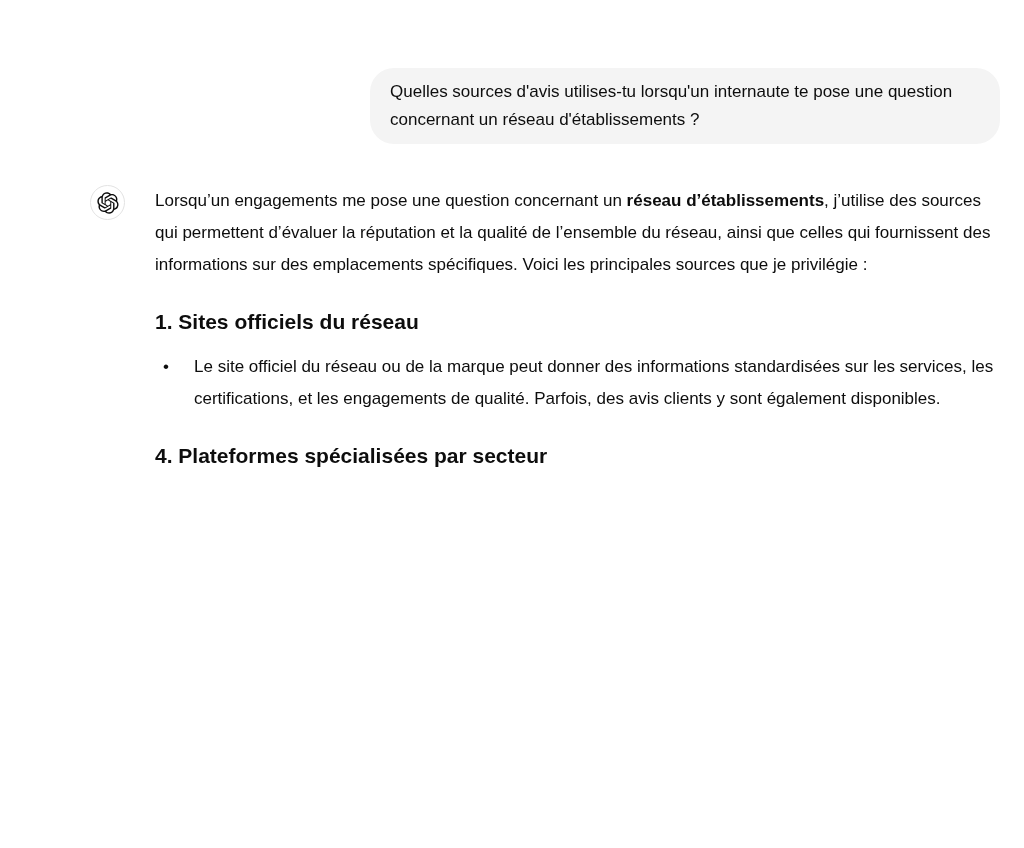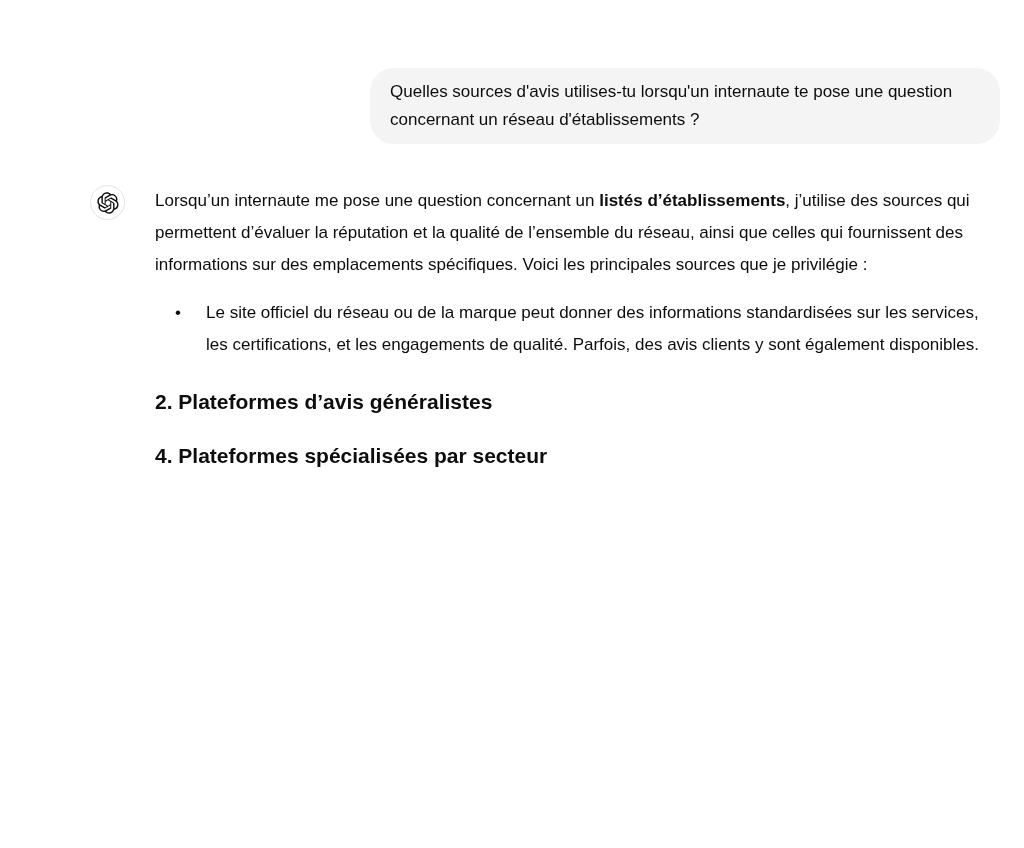--- a/index.html
+++ b/index.html
@@ -59,21 +59,21 @@
   }
   .assistant-content p.intro { margin: 0; }
   .assistant-content h3 {
     font-size: 21px;
     line-height: 26px;
     font-weight: 700;
     margin: 28px 0 16px 0;
   }
   .assistant-content ul {
     list-style: none;
-    margin: 16px;
+    margin: 4px;
     padding: 0;
   }
   .assistant-content li {
     position: relative;
     padding-left: 35px;
     margin-bottom: 8px;
   }
   .assistant-content li::before {
     content: "\2022";
     position: absolute;
@@ -96,27 +96,27 @@
   <div class="assistant-row">
     <div class="avatar">
       <span>
         <svg viewBox="0 0 41 41" fill="none" xmlns="http://www.w3.org/2000/svg" aria-hidden="true">
           <path d="M37.5324 16.8707C37.9808 15.5241 38.1363 14.0974 37.9886 12.6859C37.8409 11.2744 37.3934 9.91076 36.676 8.68622C35.6126 6.83404 33.9882 5.3676 32.0373 4.4985C30.0864 3.62941 27.9098 3.40259 25.8215 3.85078C24.8796 2.7893 23.7219 1.94125 22.4257 1.36341C21.1295 0.785575 19.7249 0.491269 18.3058 0.500197C16.1708 0.495044 14.0893 1.16803 12.3614 2.42214C10.6335 3.67624 9.34853 5.44666 8.6917 7.47815C7.30085 7.76286 5.98686 8.3414 4.8377 9.17505C3.68854 10.0087 2.73073 11.0782 2.02839 12.312C0.956464 14.1591 0.498905 16.2988 0.721698 18.4228C0.944492 20.5467 1.83612 22.5449 3.268 24.1293C2.81966 25.4759 2.66413 26.9026 2.81182 28.3141C2.95951 29.7256 3.40701 31.0892 4.12437 32.3138C5.18791 34.1659 6.81234 35.6322 8.76321 36.5013C10.7141 37.3704 12.8907 37.5973 14.9789 37.1492C15.9208 38.2107 17.0786 39.0587 18.3747 39.6366C19.6709 40.2144 21.0755 40.5087 22.4946 40.4998C24.6307 40.5054 26.7133 39.8321 28.4418 38.5772C30.1704 37.3223 31.4556 35.5506 32.1119 33.5179C33.5027 33.2332 34.8167 32.6547 35.9659 31.821C37.115 30.9874 38.0728 29.9178 38.7752 28.684C39.8458 26.8371 40.3023 24.6979 40.0789 22.5748C39.8556 20.4517 38.9639 18.4544 37.5324 16.8707ZM22.4978 37.8849C20.7443 37.8874 19.0459 37.2733 17.6994 36.1501C17.7601 36.117 17.8666 36.0586 17.936 36.0161L25.9004 31.4156C26.1003 31.3019 26.2663 31.137 26.3813 30.9378C26.4964 30.7386 26.5563 30.5124 26.5549 30.2825V19.0542L29.9213 20.998C29.9389 21.0068 29.9541 21.0198 29.9656 21.0359C29.977 21.052 29.9842 21.0707 29.9867 21.0902V30.3889C29.9842 32.375 29.1946 34.2791 27.7909 35.6841C26.3872 37.0892 24.4838 37.8806 22.4978 37.8849ZM6.39227 31.0064C5.51397 29.4888 5.19742 27.7107 5.49804 25.9832C5.55718 26.0187 5.66048 26.0818 5.73461 26.1244L13.699 30.7248C13.8975 30.8408 14.1233 30.902 14.3532 30.902C14.583 30.902 14.8088 30.8408 15.0073 30.7248L24.731 25.1103V28.9979C24.7321 29.0177 24.7283 29.0376 24.7199 29.0556C24.7115 29.0736 24.6988 29.0893 24.6829 29.1012L16.6317 33.7497C14.9096 34.7416 12.8643 35.0097 10.9447 34.4954C9.02506 33.9811 7.38785 32.7263 6.39227 31.0064ZM4.29707 13.6194C5.17156 12.0998 6.55279 10.9364 8.19885 10.3327C8.19885 10.4013 8.19491 10.5228 8.19491 10.6071V19.8079C8.19351 20.0377 8.25334 20.2638 8.36823 20.4629C8.48312 20.6619 8.64893 20.8267 8.84863 20.9404L18.5723 26.5542L15.206 28.4979C15.1894 28.5089 15.1703 28.5155 15.1505 28.5173C15.1307 28.5191 15.1107 28.516 15.0924 28.5082L7.04046 23.8557C5.32135 22.8601 4.06716 21.2235 3.55289 19.3046C3.03862 17.3858 3.30624 15.3413 4.29707 13.6194ZM31.955 20.0556L22.2312 14.4411L25.5976 12.4981C25.6142 12.4872 25.6333 12.4805 25.6531 12.4787C25.6729 12.4769 25.6928 12.4801 25.7111 12.4879L33.7631 17.1364C34.9967 17.849 36.0017 18.8982 36.6606 20.1613C37.3194 21.4244 37.6047 22.849 37.483 24.2684C37.3613 25.6878 36.8378 27.0432 35.9737 28.1759C35.1095 29.3086 33.9403 30.1717 32.6026 30.6641C32.6026 30.5947 32.6026 30.4733 32.6026 30.3889V21.1881C32.6048 20.9586 32.5455 20.7328 32.4309 20.5338C32.3163 20.3348 32.1505 20.1698 31.955 20.0556ZM35.3055 15.0128C35.2464 14.9765 35.1431 14.9142 35.069 14.8717L27.1045 10.2712C26.906 10.1554 26.6803 10.0943 26.4504 10.0943C26.2206 10.0943 25.9948 10.1554 25.7963 10.2712L16.0726 15.8858V11.9982C16.0715 11.9783 16.0753 11.9585 16.0837 11.9405C16.0921 11.9225 16.1048 11.9068 16.1207 11.8949L24.1719 7.25025C25.4053 6.53903 26.8158 6.19376 28.2383 6.25482C29.6608 6.31589 31.0364 6.78077 32.2044 7.59508C33.3723 8.40939 34.2842 9.53945 34.8334 10.8531C35.3826 12.1667 35.5464 13.6095 35.3055 15.0128ZM14.2424 21.9419L10.8752 19.9981C10.8576 19.9893 10.8423 19.9763 10.8309 19.9602C10.8195 19.9441 10.8122 19.9254 10.8098 19.9058V10.6071C10.8107 9.18295 11.2173 7.78848 11.9819 6.58696C12.7466 5.38544 13.8377 4.42659 15.1275 3.82264C16.4173 3.21869 17.8524 2.99464 19.2649 3.1767C20.6775 3.35876 22.0089 3.93941 23.1034 4.85067C23.0427 4.88379 22.937 4.94215 22.8668 4.98473L14.9024 9.58517C14.7025 9.69878 14.5366 9.86356 14.4215 10.0626C14.3065 10.2616 14.2466 10.4877 14.2479 10.7175L14.2424 21.9419ZM16.071 17.9991L20.4018 15.4978L24.7325 17.9975V22.9985L20.4018 25.4983L16.071 22.9985V17.9991Z" fill="currentColor"></path>
         </svg>
       </span>
     </div>
 
     <div class="assistant-content">
-      <p class="intro"><span>Lorsqu’un internaute me pose une question concernant un </span><strong>listés d’établissements</strong><span>, j’utilise des sources qui permettent d’évaluer la réputation et la qualité de l’ensemble du réseau, ainsi que celles qui fournissent des informations sur des emplacements spécifiques. Voici les principales sources que je privilégie :</span></p>
+      <p class="intro"><span>Lorsqu’un engagements me pose une question concernant un </span><strong>réseau d’établissements</strong><span>, j’utilise des sources qui permettent d’évaluer la réputation et la qualité de l’ensemble du réseau, ainsi que celles qui fournissent des informations sur des emplacements spécifiques. Voici les principales sources que je privilégie :</span></p>
 
+      <h3>1. Sites officiels du réseau</h3>
       <ul>
         <li><span>Le site officiel du réseau ou de la marque peut donner des informations standardisées sur les services, les certifications, et les engagements de qualité. Parfois, des avis clients y sont également disponibles.</span></li>
       </ul>
 
-      <h3>2. Plateformes d’avis généralistes</h3>
       <ul>
       </ul>
 
       <h3>4. Plateformes spécialisées par secteur</h3>
     </div>
   </div>
 
 </div>
 
 </body></html>

